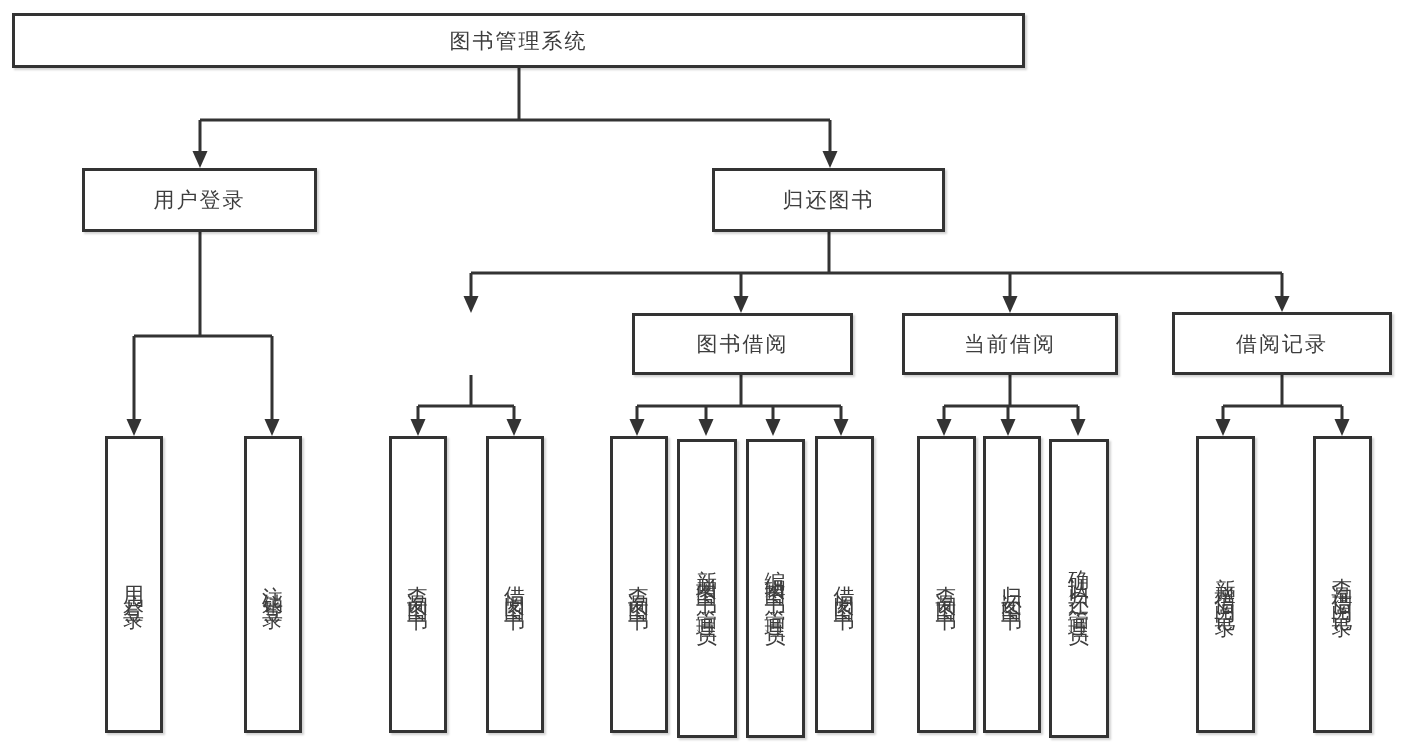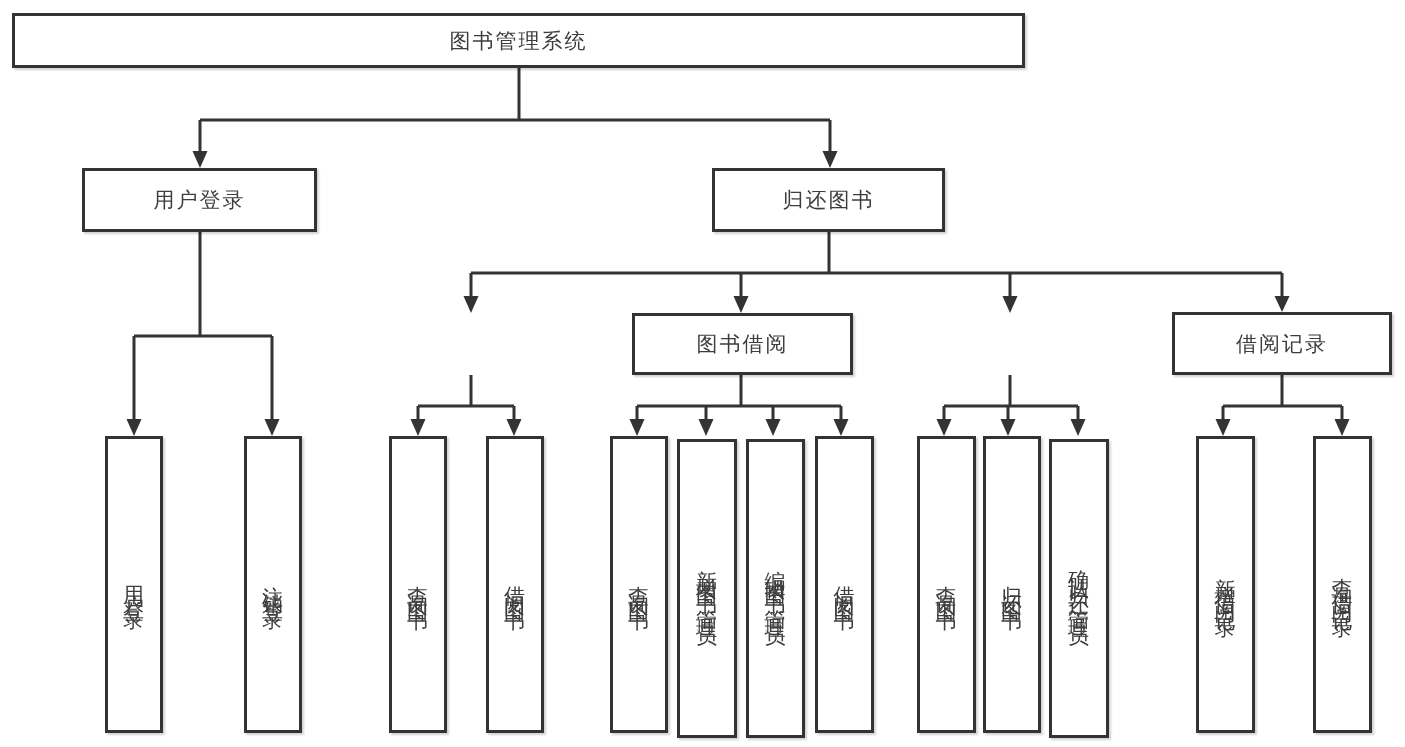--- a/index.html
+++ b/index.html
@@ -96,20 +96,21 @@
       <polygon points="1334.5,419 1349.5,419 1342,436"></polygon>
     </g>
   </svg>
 
   <div class="node node-h" style="left:12px;top:13px;width:1013px;height:55px">图书管理系统</div>
 
   <div class="node node-h" style="left:82px;top:168px;width:235px;height:64px">用户登录</div>
   <div class="node node-h" style="left:712px;top:168px;width:233px;height:64px">归还图书</div>
 
   <div class="node node-h" style="left:632px;top:313px;width:221px;height:62px">图书借阅</div>
+  <div class="node node-h" style="left:902px;top:313px;width:216px;height:62px">当前借阅</div>
   <div class="node node-h" style="left:1172px;top:312px;width:220px;height:63px">借阅记录</div>
 
   <div class="node node-v" style="left:105px;top:436px;width:58px;height:297px">用户登录</div>
   <div class="node node-v" style="left:244px;top:436px;width:58px;height:297px">注销登录</div>
 
   <div class="node node-v" style="left:389px;top:436px;width:58px;height:297px">查询图书</div>
   <div class="node node-v" style="left:486px;top:436px;width:58px;height:297px">借阅图书</div>
 
   <div class="node node-v" style="left:610px;top:436px;width:58px;height:297px">查询图书</div>
   <div class="node node-v" style="left:677px;top:439px;width:60px;height:299px">新增图书（管理员）</div>

